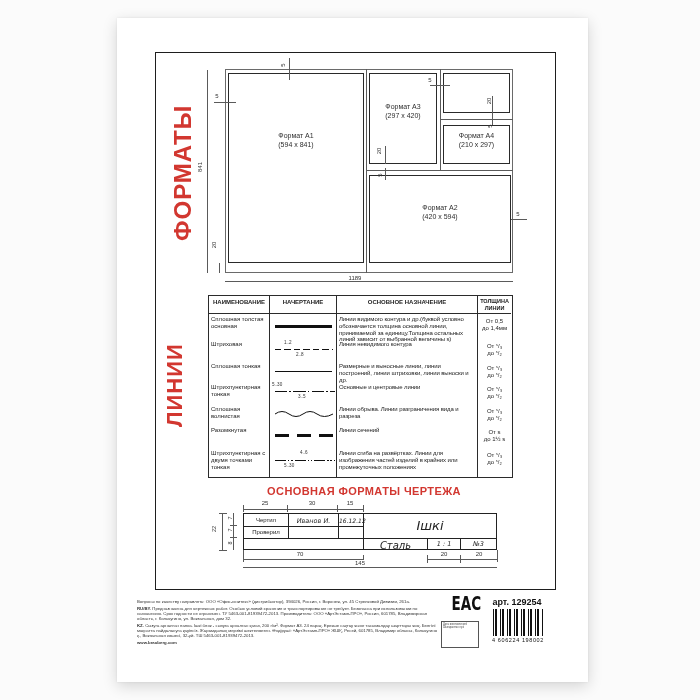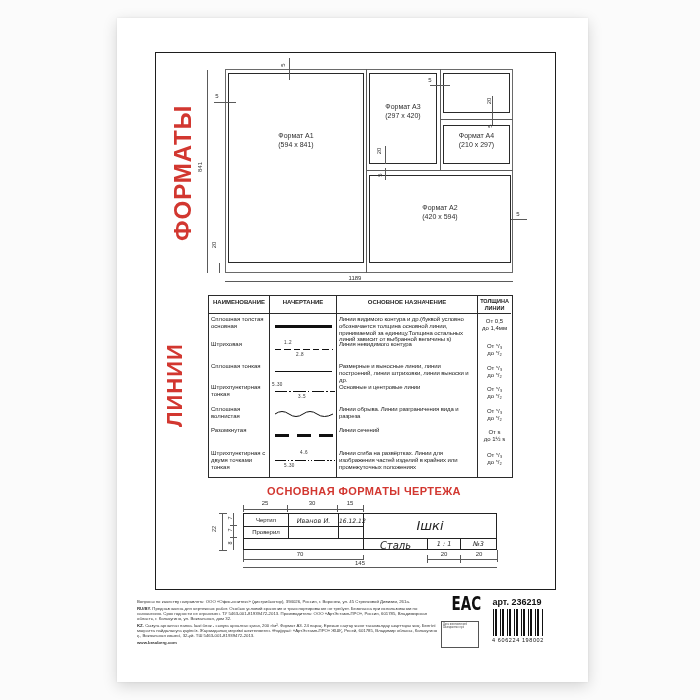--- a/index.html
+++ b/index.html
@@ -281,19 +281,19 @@
     <p><span class="fp-bold">KZ.</span> <span>Сызуға арналған папка. Ішкі блок - сызуға арналған қағаз, 200 г/м². Формат А3. 24 парақ. Ерекше сақтау және тасымалдау шарттары жоқ. Белгілі мақсатта пайдалануға қауіпсіз. Жарамдылық мерзімі шектелмеген. Өндіруші: «АртЭстамп-ПРО» ЖШҚ, Ресей, 601785, Владимир облысы, Кольчугино қ., Вокзальная көшесі, 32-үй. ТШ 5463-001-81939472-2013.</span></p>
     <p class="fp-bold">www.brauberg.com</p>
   </div>
 
   <div class="eac">ЕАС</div>
 
   <div class="datebox">
     <span>Дата изготовления/Шығарылған күні</span>
   </div>
 
-  <div class="artnum">арт. 236219</div>
+  <div class="artnum">арт. 129254</div>
 
   <div class="barcode">
     <div class="bars"></div>
     <div class="bdigits">4 606224 198002</div>
   </div>
 </div>
 
 </body></html>

